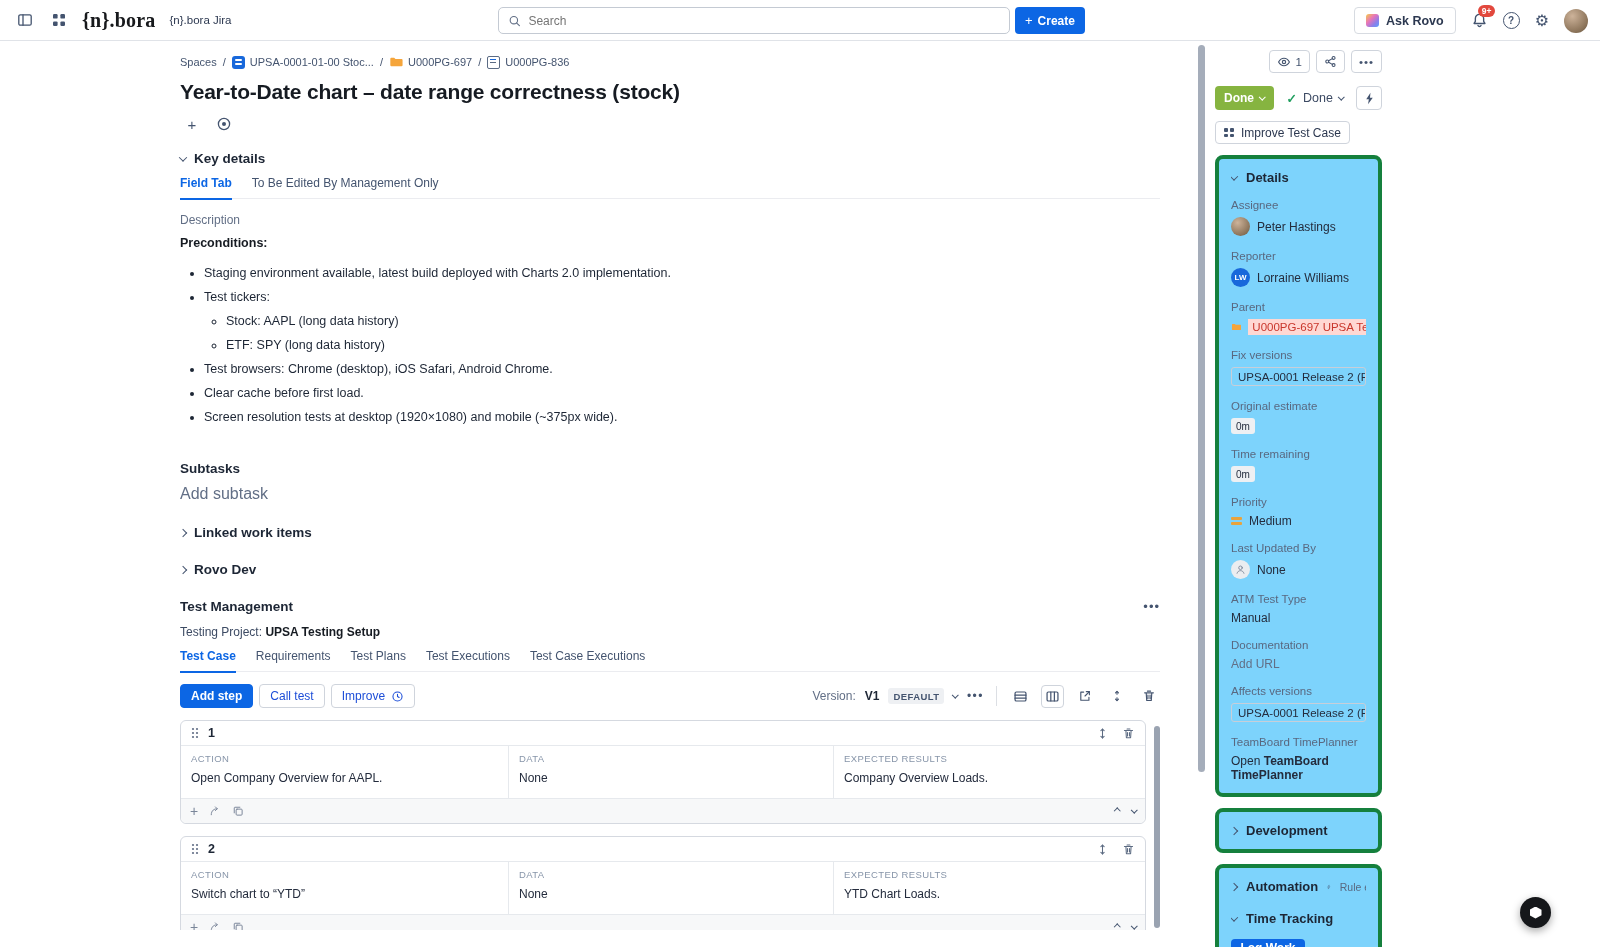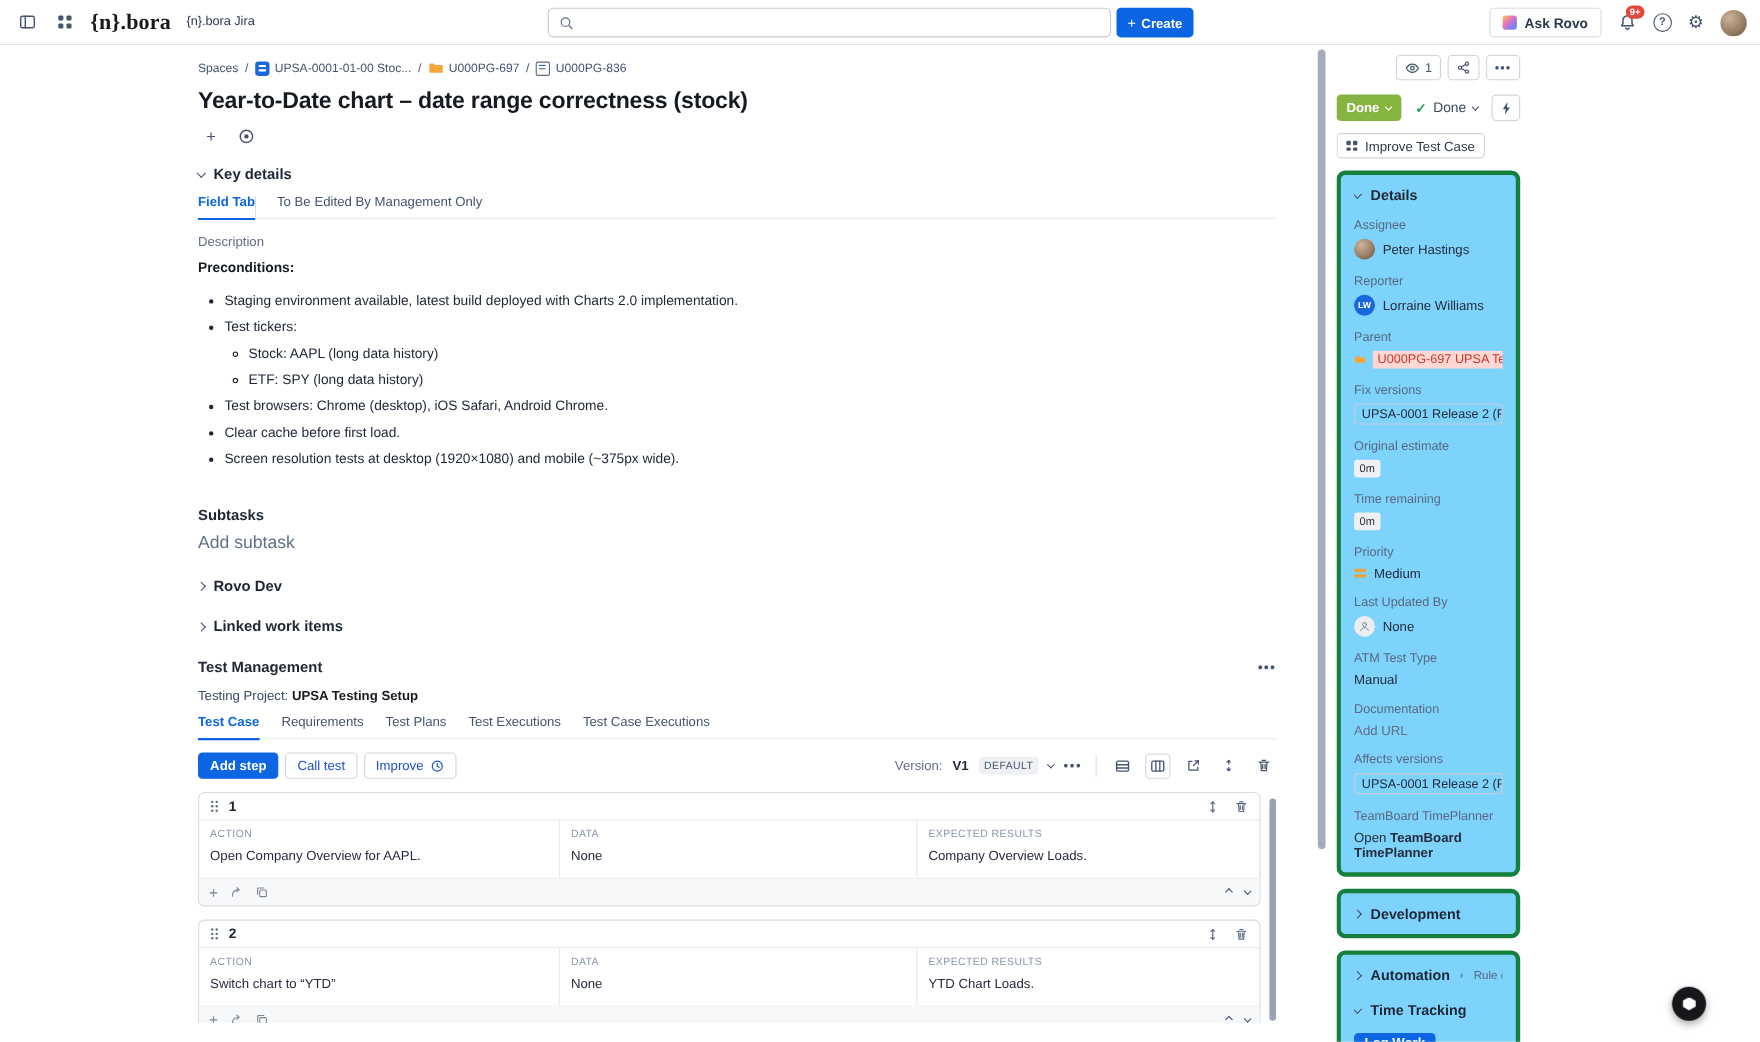--- a/index.html
+++ b/index.html
@@ -67,21 +67,21 @@
   .tm-more{margin-left:auto;color:#44546f;font-size:13px;letter-spacing:1px;cursor:pointer;}
   .testing-project{margin-top:11px;font-size:12px;color:#3c4a63;}
   .testing-project b{color:#161b22;}
 
   .controls-row{margin-top:12px;display:flex;align-items:center;gap:6px;}
   .btn{height:24px;border-radius:4px;display:flex;align-items:center;gap:6px;padding:0 10px;font-size:12px;cursor:pointer;border:1px solid #cfd4dc;background:#fff;color:#1d4ed8;font-weight:400;}
   .btn.primary{background:#0c66e4;border-color:#0c66e4;color:#fff;font-weight:700;}
   .right-controls{margin-left:auto;display:flex;align-items:center;gap:9px;color:#626f86;}
   .vlabel{font-size:12px;}
   .vval{color:#1d2635;font-weight:600;}
-  .badge-default{background:#eef0f3;color:#44546f;font-size:9.5px;font-weight:400;padding:2.5px 5px;border-radius:3px;letter-spacing:.4px;}
+  .badge-default{background:#eef0f3;color:#44546f;font-size:9.5px;font-weight:700;padding:2.5px 5px;border-radius:3px;letter-spacing:.4px;}
   .dots{color:#44546f;font-size:12px;letter-spacing:1.5px;cursor:pointer;}
   .vdiv{width:1px;height:20px;background:#dcdfe4;margin:0 3px;}
   .icon-btn{width:23px;height:23px;display:flex;align-items:center;justify-content:center;color:#44546f;cursor:pointer;border-radius:4px;}
   .icon-btn.active{border:1px solid #cfd4dc;}
 
   .steps-viewport{flex:1;min-height:0;margin-top:12px;margin-bottom:17px;position:relative;overflow:hidden;}
   .step-card{width:966px;border:1px solid #d5d9e0;border-radius:6px;margin-bottom:12px;background:#fff;}
   .step-head{display:flex;align-items:center;gap:9px;padding:5px 10px;border-bottom:1px solid #e6e9ed;}
   .step-num{font-size:12.5px;font-weight:600;}
   .step-head-icons{margin-left:auto;display:flex;gap:13px;color:#5c6b82;}
@@ -149,20 +149,21 @@
       </svg>
   </span>
   <span class="logo">{n}.bora</span>
   <span class="appname">{n}.bora Jira</span>
 
   <div class="search-wrap">
     <svg class="ic" width="14" height="14" viewBox="0 0 16 16">
         <circle cx="7" cy="7" r="4.4"></circle>
         <line x1="10.4" y1="10.4" x2="13.6" y2="13.6"></line>
       </svg>
+    <input placeholder="Search" style="">
   </div>
   <div class="create-btn">
     <span class="pl">+</span>
     <span>Create</span>
   </div>
 
   <div class="tb-right">
     <div class="ask-rovo">
       <span class="rovo-logo"></span>
       <span>Ask Rovo</span>
@@ -242,25 +243,25 @@
     <li>Test browsers: Chrome (desktop), iOS Safari, Android Chrome.</li>
     <li>Clear cache before first load.</li>
     <li>Screen resolution tests at desktop (1920×1080) and mobile (~375px wide).</li>
   </ul>
 
   <div class="subtasks-h">Subtasks</div>
   <div class="add-subtask">Add subtask</div>
 
   <div class="sect-head collapse-row">
     <span class="chev r"></span>
-    <span>Rovo Dev</span>
+    <span>Linked work items</span>
   </div>
   <div class="sect-head collapse-row">
     <span class="chev r"></span>
-    <span>Linked work items</span>
+    <span>Rovo Dev</span>
   </div>
 
   <div class="tm-row">
     <span class="sect-head">
           <span>Test Management</span>
         </span>
     <span class="tm-more">•••</span>
   </div>
   <div class="testing-project">
     <span>Testing Project:</span>

